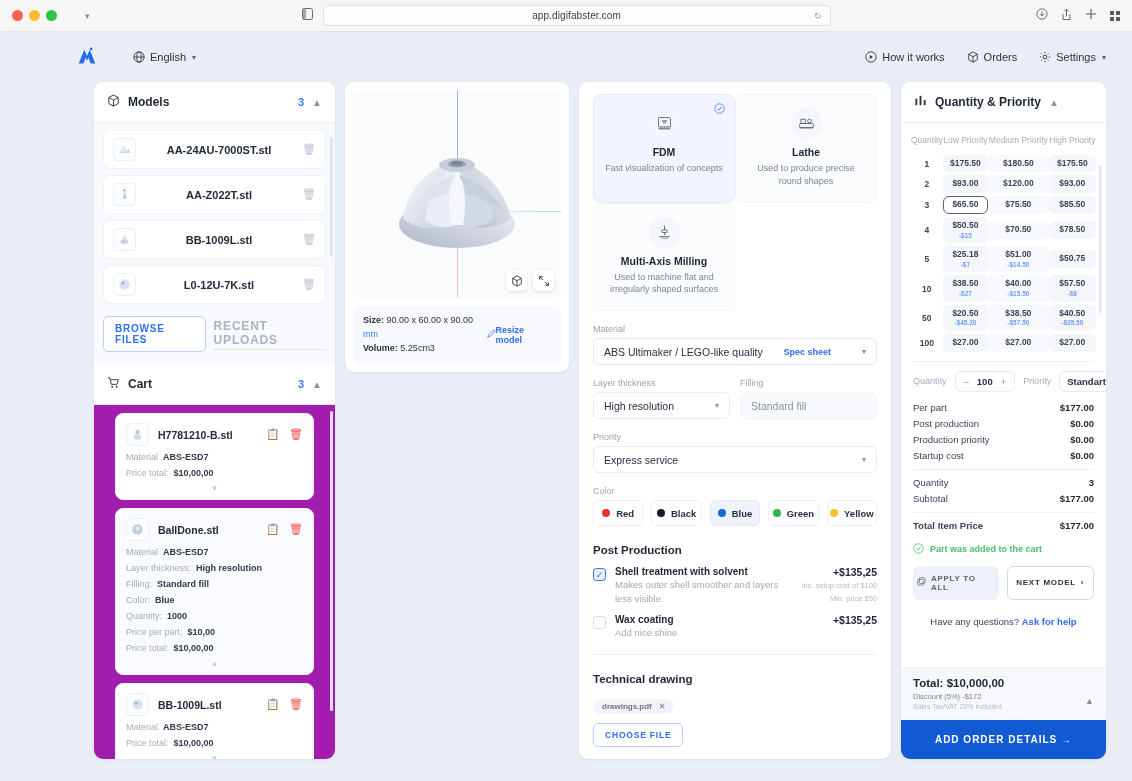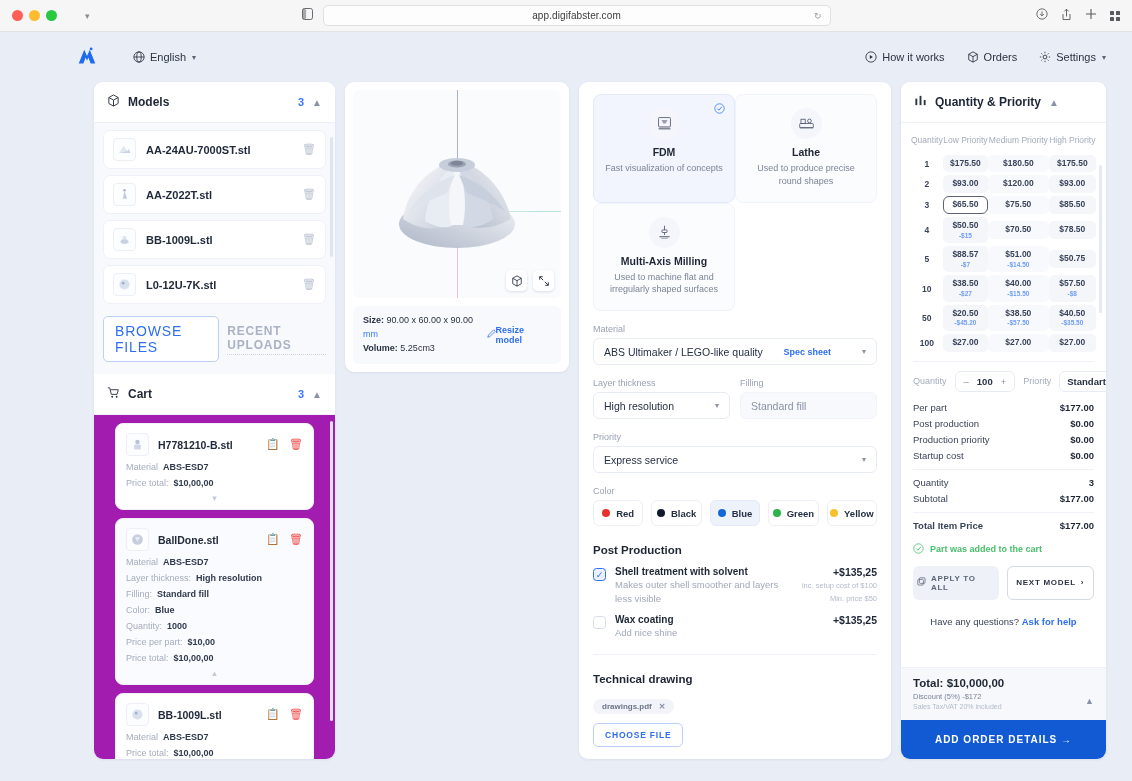--- a/index.html
+++ b/index.html
@@ -84,21 +84,21 @@
   .panel-head {
     display: flex; align-items: center; gap: 8px;
     padding: 11px 13px; background: #fff;
     border-bottom: 1px solid #edf0f6;
   }
   .panel-head .title { font-size: 12px; font-weight: 700; color: #1e2636; }
   .panel-head .count { margin-left: auto; font-size: 11px; color: #3a7afe; font-weight: 600; }
   .panel-head .collapse { font-size: 10px; color: #8a92a6; }
   .models-scroll {
     background: #f7f9fd; padding: 7px 9px 0; position: relative;
-    max-height: 192px; overflow: hidden;
+    max-height: 192px; overflow: hidden; text-align: center;
   }
   .model-row {
     display: flex; align-items: center; gap: 10px;
     background: #fff; border: 1px solid #eef1f7; border-radius: 7px;
     padding: 7px 9px; margin-bottom: 6px;
   }
   .thumb {
     width: 23px; height: 23px; border-radius: 4px;
     border: 1px solid #eceff5; background: #fcfdff;
     display: flex; align-items: center; justify-content: center;
@@ -111,21 +111,21 @@
     position: absolute; right: 2px; top: 14px;
     width: 3px; height: 120px; background: #dfe5f0; border-radius: 2px;
   }
   .files-actions {
     display: flex; align-items: center; gap: 8px;
     padding: 6px 9px 12px; background: #f7f9fd;
     justify-content: center;
   }
   .btn-browse {
     border: 1px solid #bcd0f7; color: #2f6ff0; background: #fff;
-    font-size: 14px; font-weight: 400; letter-spacing: .8px;
+    font-size: 10px; font-weight: 700; letter-spacing: .8px;
     padding: 6px 11px; border-radius: 5px;
   }
   .btn-recent {
     font-size: 12px; font-weight: 700; letter-spacing: .8px;
     color: #aab2c4; border-bottom: 1px dotted #ccd3e0; padding-bottom: 2px;
   }
   .cart-scroll {
     flex: 1; background: #a21caf; padding: 8px 21px 0;
     overflow: hidden; position: relative; min-height: 0;
   }
@@ -887,21 +887,21 @@
               <td>
                   <div class="pcell light"><span>$70.50</span></div>
                 </td>
               <td>
                   <div class="pcell"><span>$78.50</span></div>
                 </td>
             </tr>
             <tr>
               <td class="q">5</td>
               <td>
-                  <div class="pcell"><span>$88.57</span><span class="disc">-$7</span></div>
+                  <div class="pcell"><span>$25.18</span><span class="disc">-$7</span></div>
                 </td>
               <td>
                   <div class="pcell light"><span>$51.00</span><span class="disc">-$14.50</span></div>
                 </td>
               <td>
                   <div class="pcell"><span>$50.75</span></div>
                 </td>
             </tr>
             <tr>
               <td class="q">10</td>

